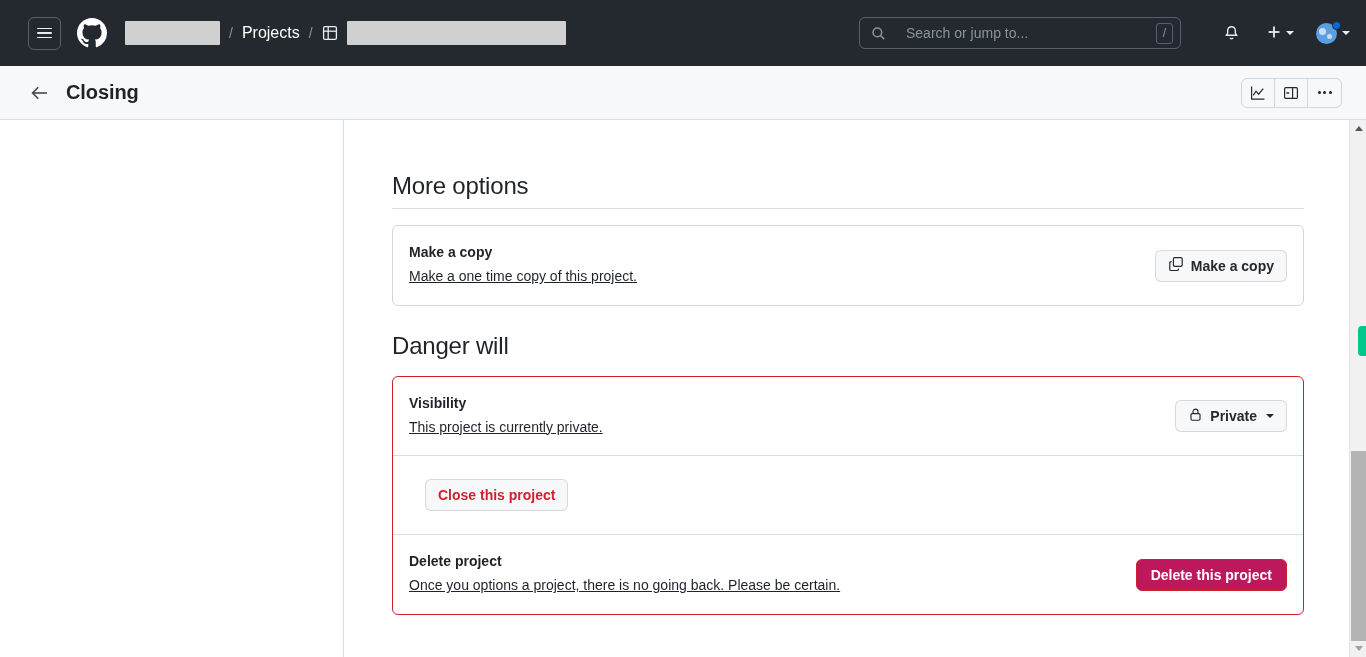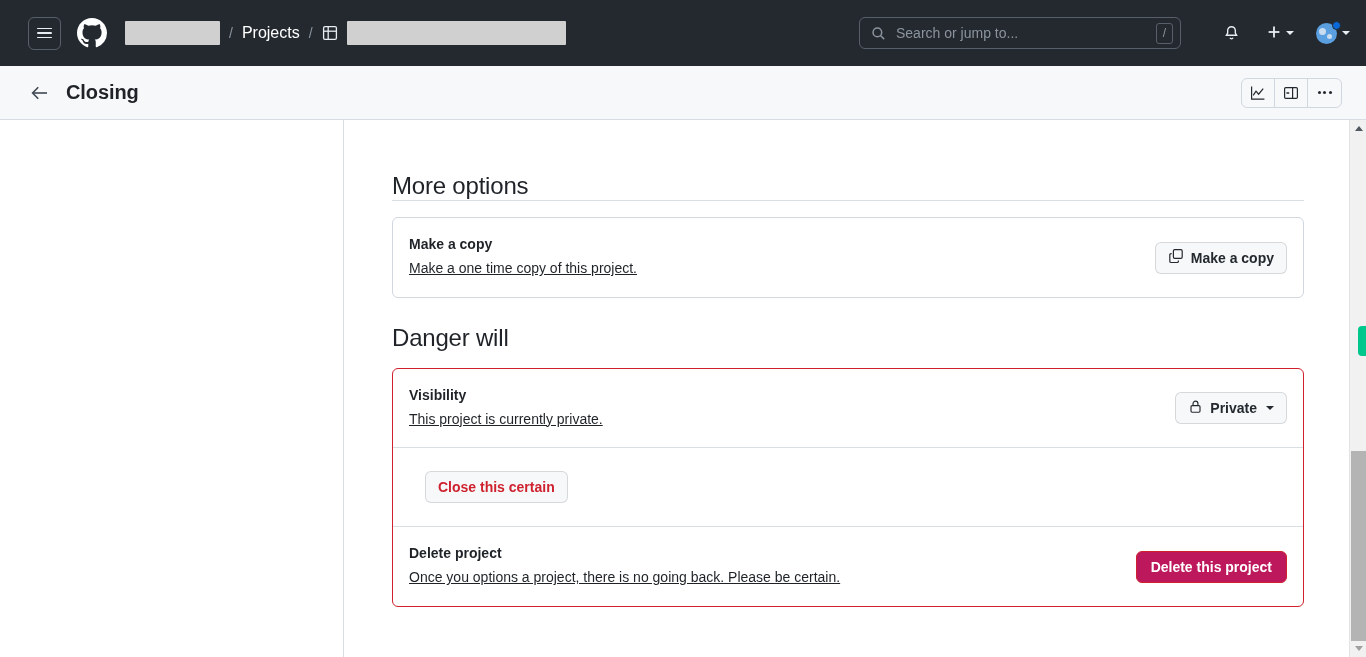--- a/index.html
+++ b/index.html
@@ -95,21 +95,21 @@
     display: flex;
     align-items: center;
     padding: 0 7px 0 11px;
     cursor: text;
     background: transparent;
   }
   .search-icon { display: flex; align-items: center; color: #8b949e; flex: none; }
   .search-placeholder {
     color: #8b949e;
     font-size: 14px;
-    margin-left: 10px;
+    margin-left: 20px;
     flex: 1;
     white-space: nowrap;
   }
   .slash-badge {
     border: 1px solid #57606a;
     border-radius: 3px;
     color: #8b949e;
     font-size: 12px;
     line-height: 1;
     padding: 3px 6px 4px;
@@ -252,21 +252,21 @@
   }
   .main-inner {
     padding: 52px 40px 0 48px;
     max-width: 1000px;
   }
 
   .section-heading {
     font-size: 24px;
     font-weight: 400;
     color: #1f2328;
-    padding-bottom: 0;
+    padding-bottom: 8px;
     border-bottom: 1px solid #d8dee4;
     margin: 0 0 16px 0;
     letter-spacing: -0.2px;
   }
   .section-heading.no-rule {
     border-bottom: none;
     padding-bottom: 6px;
     margin-bottom: 10px;
   }
   .section-block { margin-bottom: 26px; }
@@ -537,21 +537,21 @@
                   </svg>
                 </span>
                 <span>Private</span>
                 <span class="btn-caret"></span>
               </button>
             </div>
           </div>
 
           <div class="row">
             <div class="row-action">
-              <button class="btn btn-danger-outline">Close this certain</button>
+              <button class="btn btn-danger-outline">Close this project</button>
             </div>
           </div>
 
           <div class="row">
             <div class="row-text">
               <div class="row-title">Delete project</div>
               <div class="row-desc">Once you options a project, there is no going back. Please be certain.</div>
             </div>
             <div class="row-action">
               <button class="btn btn-danger-solid">Delete this project</button>

